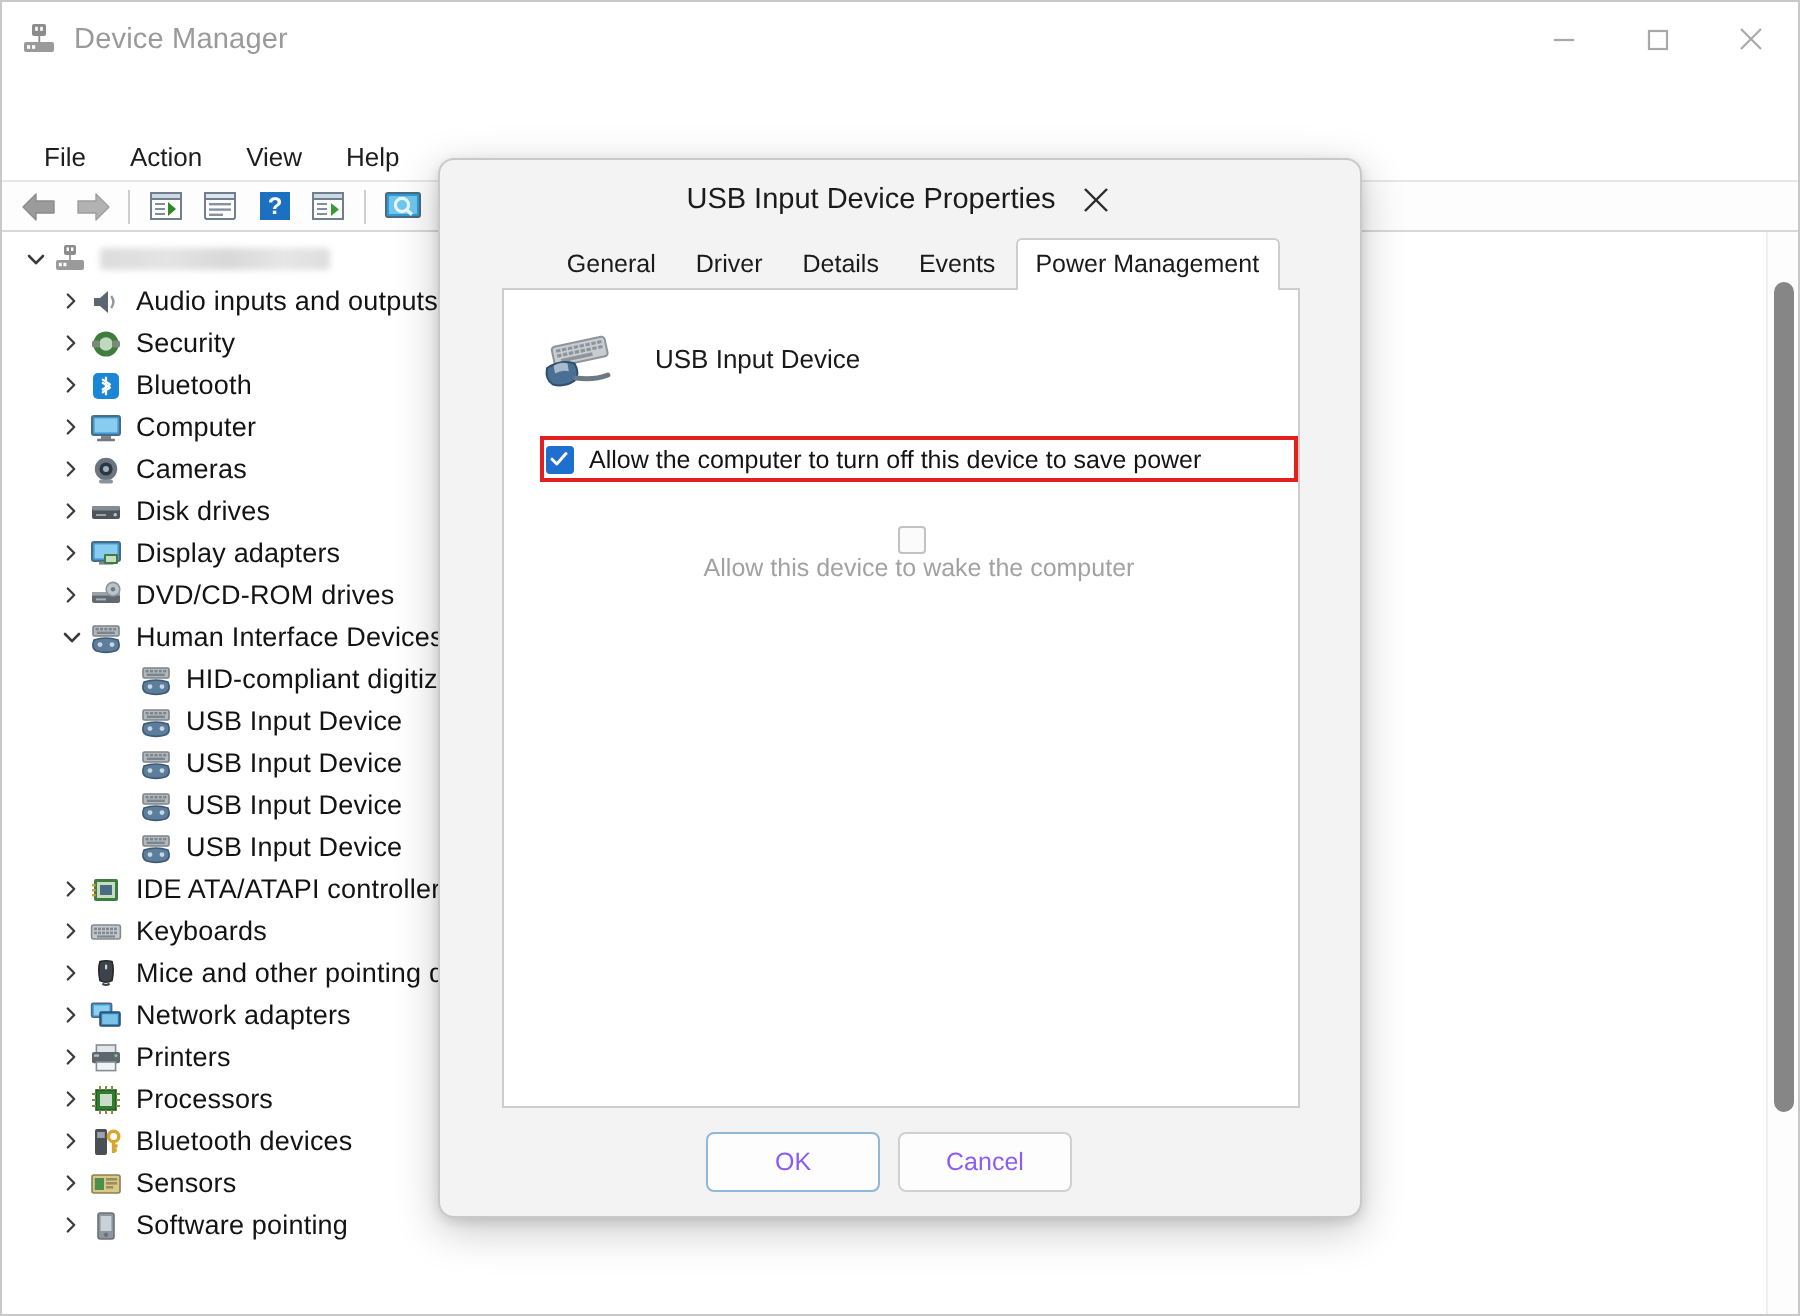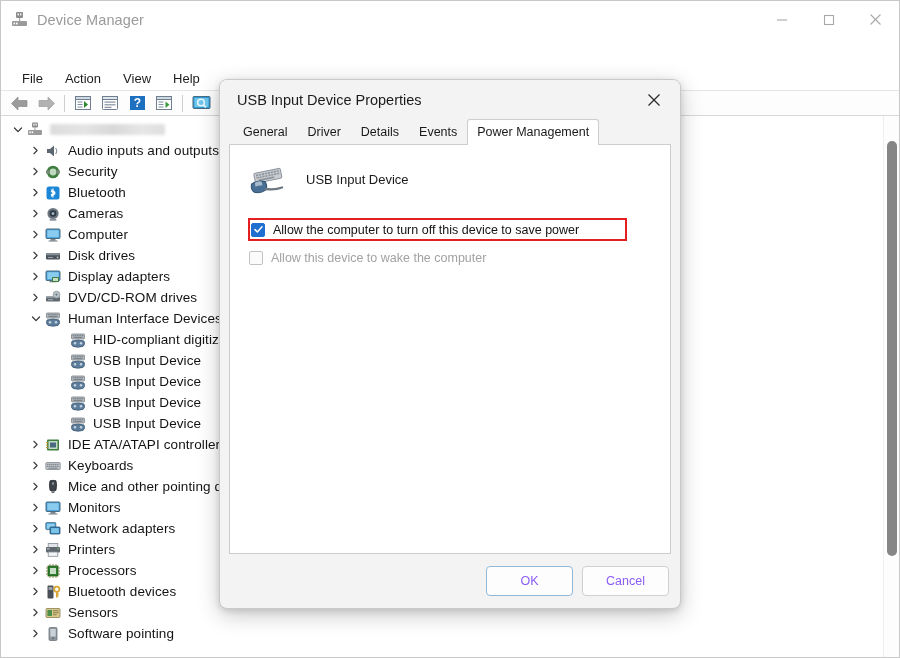--- a/index.html
+++ b/index.html
@@ -160,20 +160,21 @@
     position: absolute;
     left: 218px; top: 78px;
     width: 462px; height: 530px;
     background: #f3f3f3;
     border: 1px solid #c9c9c9;
     border-radius: 8px;
     box-shadow: 0 6px 22px rgba(0,0,0,.22), 0 2px 6px rgba(0,0,0,.12);
     overflow: hidden;
     display: flex;
     flex-direction: column;
+    align-items: center;
   }
   #dialog-titlebar {
     height: 39px;
     background: #f3f3f3;
     display: flex;
     align-items: center;
     padding: 0 6px 0 17px;
     flex: none;
   }
   #dialog-title {
@@ -472,43 +473,43 @@
             <span class="tw-label">Bluetooth</span>
           </div>
           <div class="tree-row lvl1">
             <span class="tw-chevron">
               <svg width="9" height="9" viewBox="0 0 10 10">
                 <path d="M3.2 1.4 L6.8 5 L3.2 8.6" fill="none" stroke="#3b3b3b" stroke-width="1.25" stroke-linecap="round" stroke-linejoin="round"></path>
               </svg>
             </span>
             <span class="tw-icon">
               <svg width="16" height="16" viewBox="0 0 16 16">
+                <rect x="1" y="2" width="14" height="9.5" rx="1" fill="#3f9bd6" stroke="#4a6b80" stroke-width="1"></rect>
+                <rect x="2.3" y="3.2" width="11.4" height="7" fill="#89ccef"></rect>
+                <rect x="5.5" y="12" width="5" height="1.7" fill="#7b868f"></rect>
+                <rect x="3.5" y="13.4" width="9" height="1.2" rx="0.5" fill="#6e7980"></rect>
+              </svg>
+            </span>
+            <span class="tw-label">Computer</span>
+          </div>
+          <div class="tree-row lvl1">
+            <span class="tw-chevron">
+              <svg width="9" height="9" viewBox="0 0 10 10">
+                <path d="M3.2 1.4 L6.8 5 L3.2 8.6" fill="none" stroke="#3b3b3b" stroke-width="1.25" stroke-linecap="round" stroke-linejoin="round"></path>
+              </svg>
+            </span>
+            <span class="tw-icon">
+              <svg width="16" height="16" viewBox="0 0 16 16">
                 <circle cx="8" cy="7.5" r="5.6" fill="#6b7580"></circle>
                 <circle cx="8" cy="7.5" r="3.3" fill="#2d3742"></circle>
                 <circle cx="8" cy="7.5" r="1.5" fill="#9fb0c0"></circle>
                 <rect x="4.5" y="12.8" width="7" height="2" rx="1" fill="#8b949e"></rect>
               </svg>
             </span>
             <span class="tw-label">Cameras</span>
-          </div>
-          <div class="tree-row lvl1">
-            <span class="tw-chevron">
-              <svg width="9" height="9" viewBox="0 0 10 10">
-                <path d="M3.2 1.4 L6.8 5 L3.2 8.6" fill="none" stroke="#3b3b3b" stroke-width="1.25" stroke-linecap="round" stroke-linejoin="round"></path>
-              </svg>
-            </span>
-            <span class="tw-icon">
-              <svg width="16" height="16" viewBox="0 0 16 16">
-                <rect x="1" y="2" width="14" height="9.5" rx="1" fill="#3f9bd6" stroke="#4a6b80" stroke-width="1"></rect>
-                <rect x="2.3" y="3.2" width="11.4" height="7" fill="#89ccef"></rect>
-                <rect x="5.5" y="12" width="5" height="1.7" fill="#7b868f"></rect>
-                <rect x="3.5" y="13.4" width="9" height="1.2" rx="0.5" fill="#6e7980"></rect>
-              </svg>
-            </span>
-            <span class="tw-label">Computer</span>
           </div>
           <div class="tree-row lvl1">
             <span class="tw-chevron">
               <svg width="9" height="9" viewBox="0 0 10 10">
                 <path d="M3.2 1.4 L6.8 5 L3.2 8.6" fill="none" stroke="#3b3b3b" stroke-width="1.25" stroke-linecap="round" stroke-linejoin="round"></path>
               </svg>
             </span>
             <span class="tw-icon">
               <svg width="16" height="16" viewBox="0 0 16 16">
                 <rect x="1" y="5" width="14" height="6.5" rx="1" fill="#4d555c"></rect>
@@ -725,36 +726,20 @@
               </svg>
             </span>
             <span class="tw-icon">
               <svg width="16" height="16" viewBox="0 0 16 16">
                 <path d="M5 1.8 q3 -0.9 6 0 q1.2 4 0 9.5 q-3 1.6 -6 0 q-1.2 -5.5 0 -9.5 Z" fill="#3d434a" stroke="#22272c" stroke-width=".8"></path>
                 <rect x="7.5" y="3.2" width="1.1" height="2.6" rx="0.5" fill="#cdd3d9"></rect>
                 <path d="M6.2 12.8 q1.8 1.4 3.6 0" fill="none" stroke="#3d434a" stroke-width="1"></path>
               </svg>
             </span>
             <span class="tw-label">Mice and other pointing devices</span>
-          </div>
-          <div class="tree-row lvl1">
-            <span class="tw-chevron">
-              <svg width="9" height="9" viewBox="0 0 10 10">
-                <path d="M3.2 1.4 L6.8 5 L3.2 8.6" fill="none" stroke="#3b3b3b" stroke-width="1.25" stroke-linecap="round" stroke-linejoin="round"></path>
-              </svg>
-            </span>
-            <span class="tw-icon">
-              <svg width="16" height="16" viewBox="0 0 16 16">
-                <rect x="1" y="2" width="14" height="9.5" rx="1" fill="#3f9bd6" stroke="#4a6b80" stroke-width="1"></rect>
-                <rect x="2.3" y="3.2" width="11.4" height="7" fill="#89ccef"></rect>
-                <rect x="5.5" y="12" width="5" height="1.7" fill="#7b868f"></rect>
-                <rect x="3.5" y="13.4" width="9" height="1.2" rx="0.5" fill="#6e7980"></rect>
-              </svg>
-            </span>
-            <span class="tw-label">Monitors</span>
           </div>
           <div class="tree-row lvl1">
             <span class="tw-chevron">
               <svg width="9" height="9" viewBox="0 0 10 10">
                 <path d="M3.2 1.4 L6.8 5 L3.2 8.6" fill="none" stroke="#3b3b3b" stroke-width="1.25" stroke-linecap="round" stroke-linejoin="round"></path>
               </svg>
             </span>
             <span class="tw-icon">
               <svg width="16" height="16" viewBox="0 0 16 16">
                 <rect x="0.8" y="1.6" width="10" height="7" rx="0.8" fill="#3f9bd6" stroke="#4a6b80" stroke-width=".8"></rect>
@@ -931,21 +916,21 @@
 
         <div id="cb-row-highlight">
           <div class="cbox checked">
             <svg width="11" height="11" viewBox="0 0 11 11">
               <path d="M2 5.6 L4.4 8 L9 2.8" fill="none" stroke="#fff" stroke-width="1.5" stroke-linecap="round" stroke-linejoin="round"></path>
             </svg>
           </div>
           <span class="cb-label">Allow the computer to turn off this device to save power</span>
         </div>
 
-        <div class="cb-row" style="margin-top:6px;">
+        <div class="cb-row" style="margin-top:22px;flex-direction:column;">
           <div class="cbox unchecked"></div>
           <span class="cb-label disabled">Allow this device to wake the computer</span>
         </div>
 
       </div>
     </div>
 
     <div id="dialog-footer">
       <div class="dlg-btn default">OK</div>
       <div class="dlg-btn">Cancel</div>

